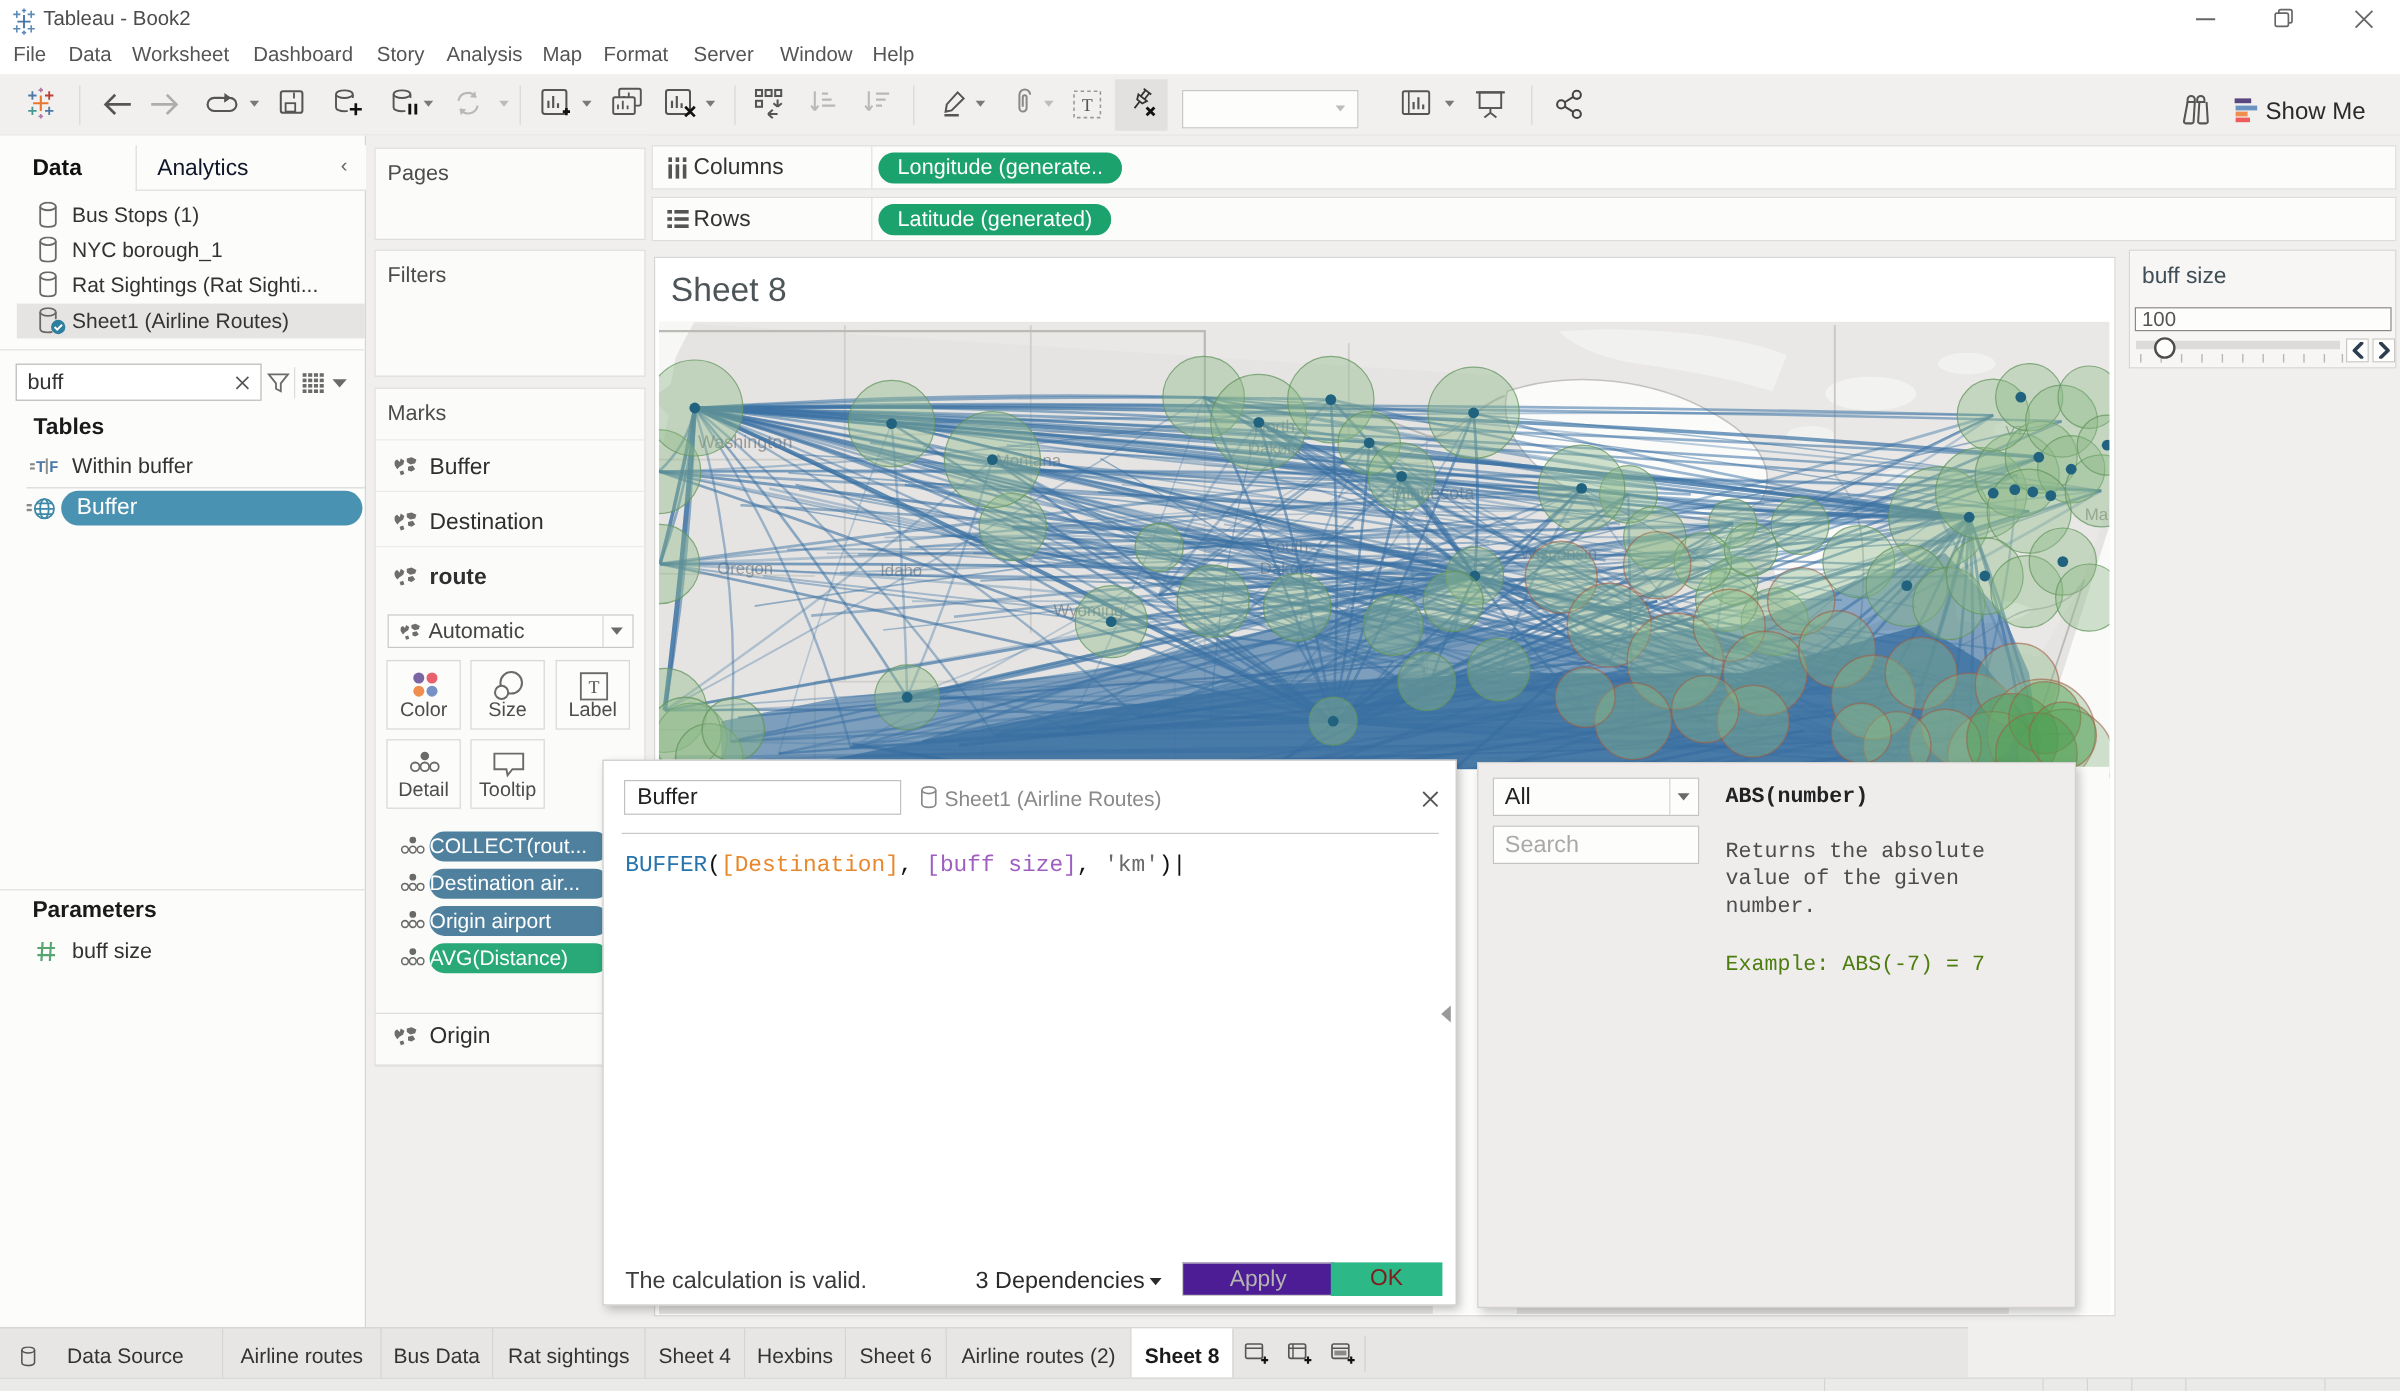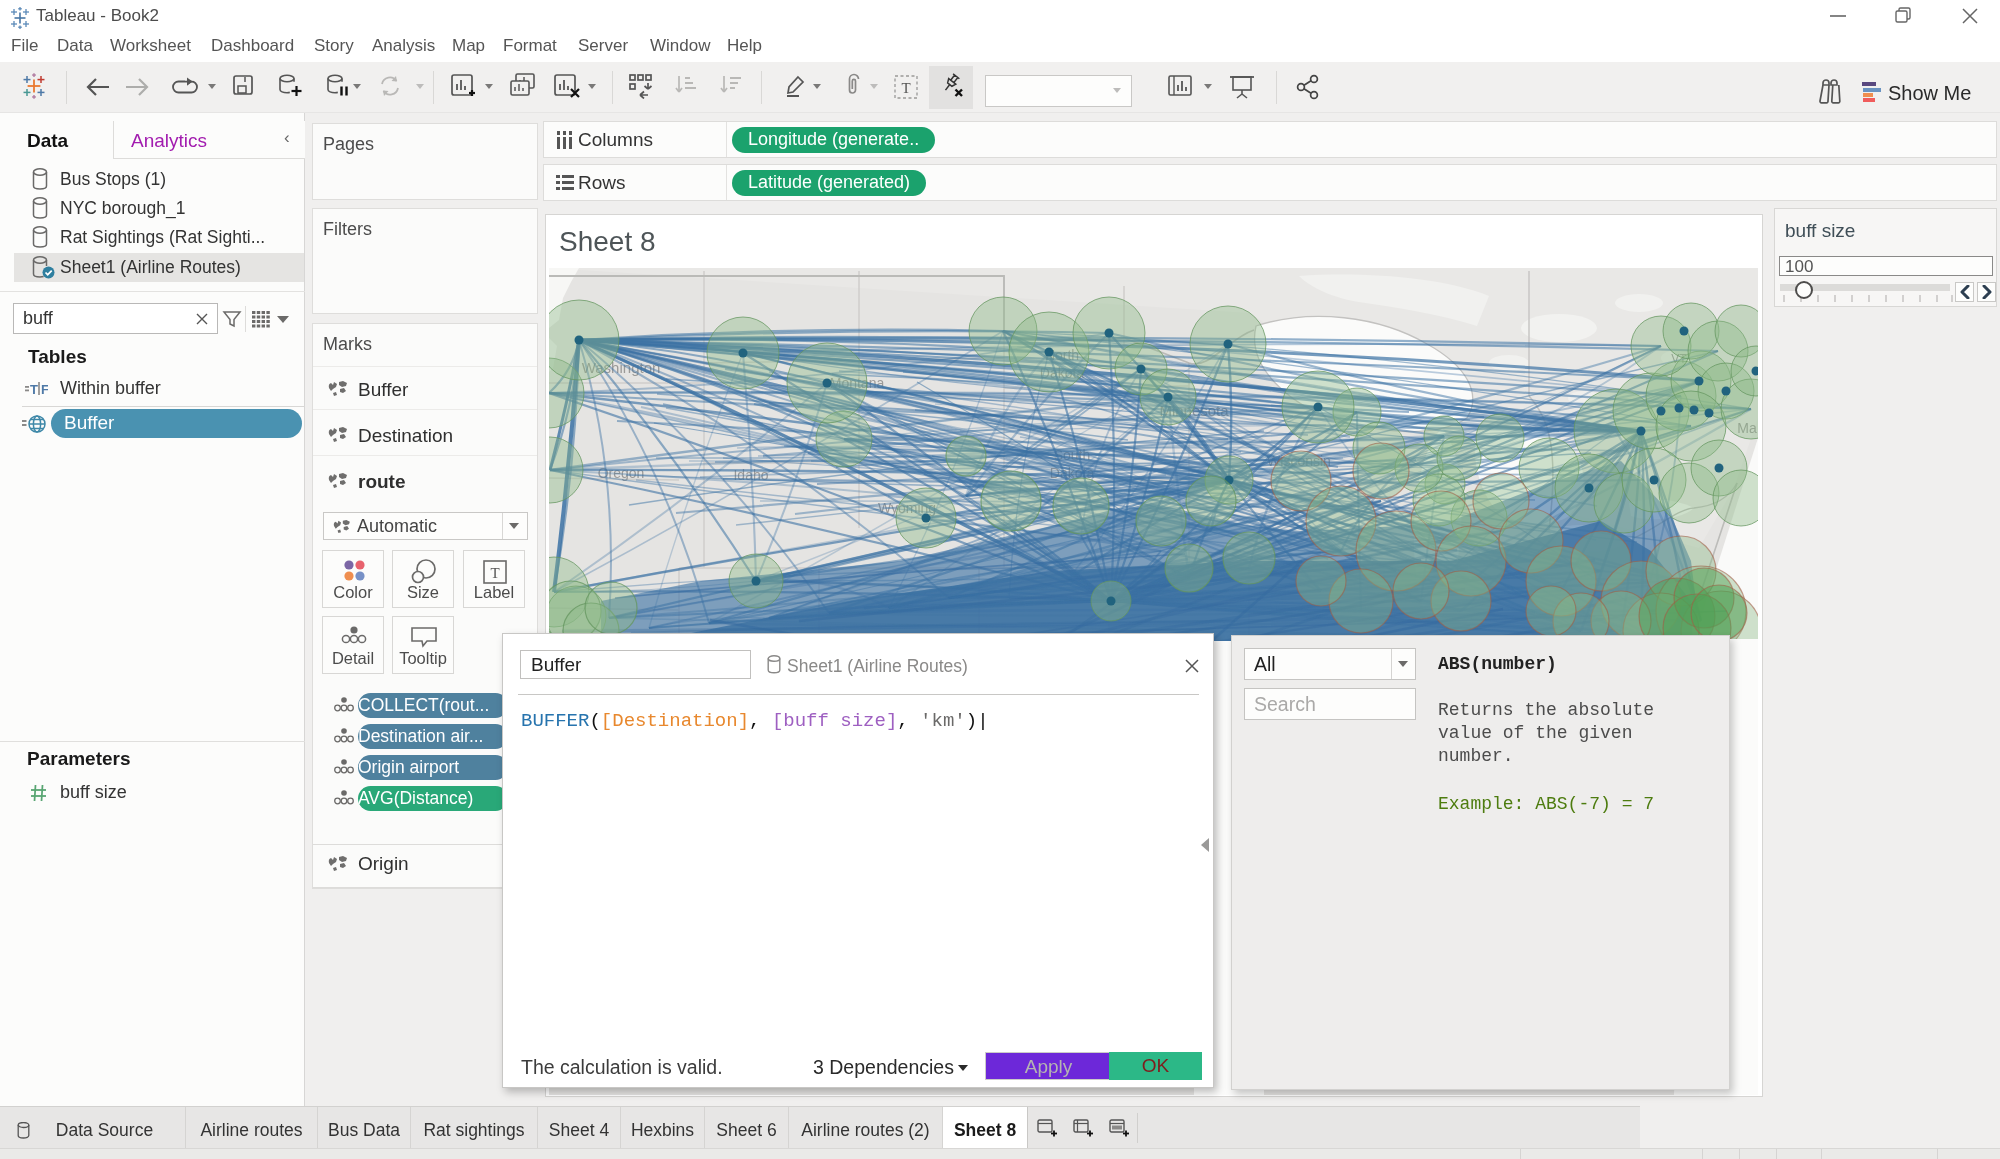--- a/index.html
+++ b/index.html
@@ -297,21 +297,21 @@
       <rect x="1" y="7" width="18" height="4" fill="#6a93c1"></rect>
       <rect x="1" y="12" width="10" height="4" fill="#ef8e4f"></rect>
       <rect x="1" y="17" width="12" height="4" fill="#f05c5c"></rect>
     </svg>
   <div class="abs" id="showme">Show Me</div>
 </div>
 
 <div class="abs" id="leftpanel">
   <div class="dtab" style="left:27px;top:17px;font-weight:bold;color:#111">Data</div>
   <div class="abs" style="left:113px;top:8px;width:192px;height:38px;border-left:1px solid #dddcda;border-bottom:1px solid #dddcda;background:#fcfcfb"></div>
-  <div class="dtab" style="left:131px;top:17px;color:#a21caf">Analytics</div>
+  <div class="dtab" style="left:131px;top:17px;color:#0f172a">Analytics</div>
   <div class="dtab" style="left:284px;top:15px;color:#666;font-size:17px">‹</div>
 
   <div class="dsrow" style="top:52px">
       <svg class="abs" style="left:32px;top:3px" width="16" height="22" viewBox="0 0 16 22">
         <ellipse cx="8" cy="4" rx="6.5" ry="3.2" fill="none" stroke="#6a6968" stroke-width="1.5"></ellipse>
         <path d="M1.5,4 V18 C1.5,19.8 4.4,21 8,21 C11.6,21 14.5,19.8 14.5,18 V4" fill="none" stroke="#6a6968" stroke-width="1.5"></path>
       </svg>
       <span class="txt">Bus Stops (1)</span>
     </div>
   <div class="dsrow" style="top:81px">
@@ -1196,21 +1196,21 @@
   <div class="abs" style="left:284px;top:22px;font-size:17.5px;color:#8a8988">Sheet1 (Airline Routes)</div>
   <svg class="abs" style="left:681px;top:24px" width="16" height="16" viewBox="0 0 16 16">
       <path d="M2,2 L14,14 M14,2 L2,14" stroke="#555" stroke-width="1.5"></path>
     </svg>
   <div class="abs" style="left:15px;top:60px;width:681px;height:1px;background:#c8c7c5"></div>
   <div class="abs" style="left:18px;top:76px;font-family:'Liberation Mono',monospace;font-size:19px;white-space:pre"><span style="color:#2774ae">BUFFER</span><span style="color:#111">(</span><span style="color:#e8882e">[Destination]</span><span style="color:#111">, </span><span style="color:#9e5fc1">[buff size]</span><span style="color:#111">, </span><span style="color:#6b6a69">'km'</span><span style="color:#111">)</span><span style="color:#111">|</span></div>
   <div class="abs" style="left:698px;top:204px;width:0;height:0;border-top:7px solid transparent;border-bottom:7px solid transparent;border-right:8px solid #9a9998"></div>
   <div class="abs" style="left:18px;top:422px;font-size:19.5px;color:#3c3c3c">The calculation is valid.</div>
   <div class="abs" style="left:310px;top:422px;font-size:19.5px;color:#2a2a2a">3 Dependencies</div>
   <div class="abs" style="left:455px;top:431px;width:0;height:0;border-left:5.5px solid transparent;border-right:5.5px solid transparent;border-top:6.5px solid #2a2a2a"></div>
-  <div class="abs" style="left:482px;top:418px;width:127px;height:28px;border:1px solid #cccbc9;background:#6d28d9;text-align:center;font-size:19px;color:#b5b4b2;line-height:27px">Apply</div>
+  <div class="abs" style="left:482px;top:418px;width:127px;height:28px;border:1px solid #cccbc9;background:#4c1d95;text-align:center;font-size:19px;color:#b5b4b2;line-height:27px">Apply</div>
   <div class="abs" style="left:606px;top:418px;width:93px;height:28px;background:#2cb887;text-align:center;font-size:19px;color:#7f1d1d;line-height:27px">OK</div>
 </div>
 
 <div class="abs" id="fnpanel">
   <div class="abs" style="left:12px;top:12px;width:172px;height:32px;background:#fdfdfc;border:1px solid #c5c4c2">
     <span style="position:absolute;left:9px;top:4px;font-size:19.5px;color:#222">All</span>
     <div class="abs" style="left:146px;top:0;width:1px;height:30px;background:#d5d4d2"></div>
     <div class="abs" style="left:153px;top:12px;width:0;height:0;border-left:5.5px solid transparent;border-right:5.5px solid transparent;border-top:6.5px solid #6b6a69"></div>
   </div>
   <div class="abs" style="left:12px;top:52px;width:172px;height:32px;background:#fdfdfc;border:1px solid #c5c4c2">

